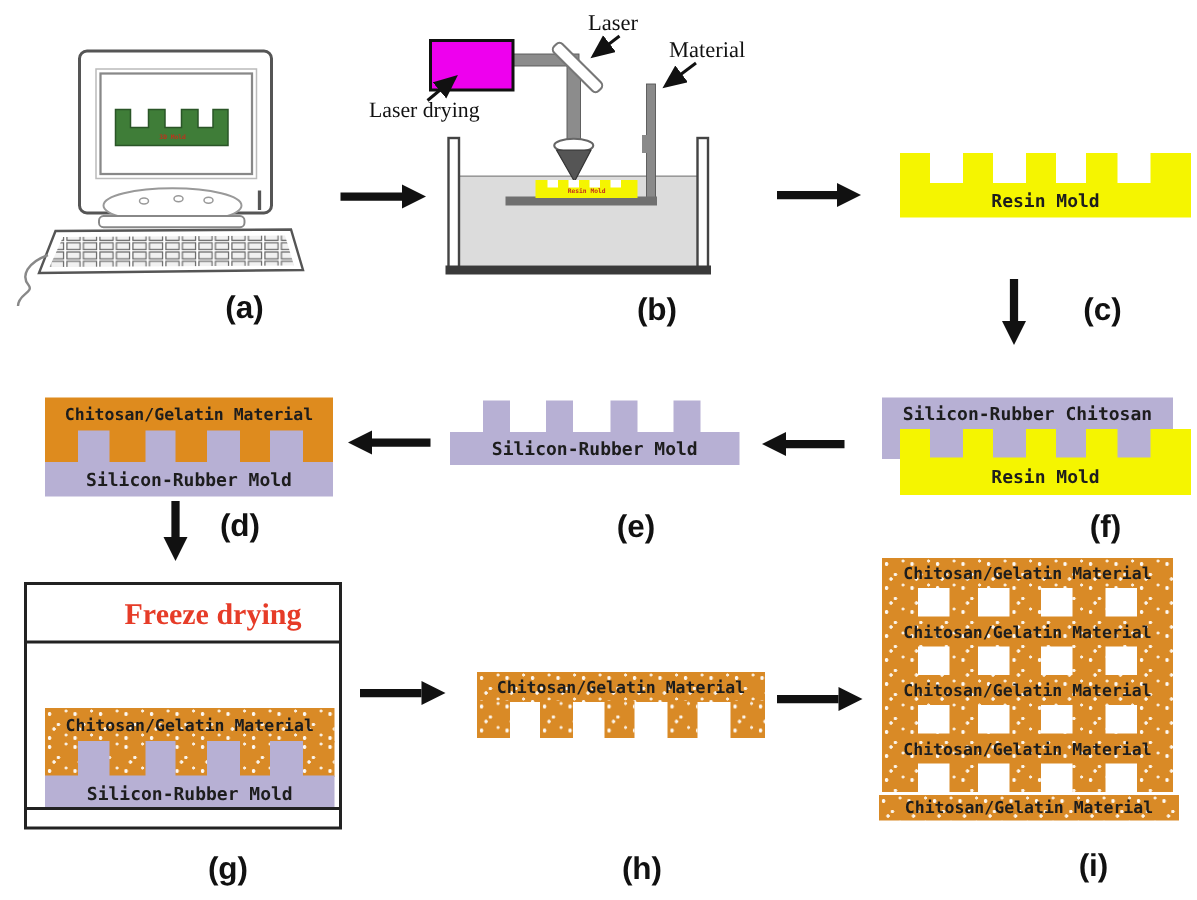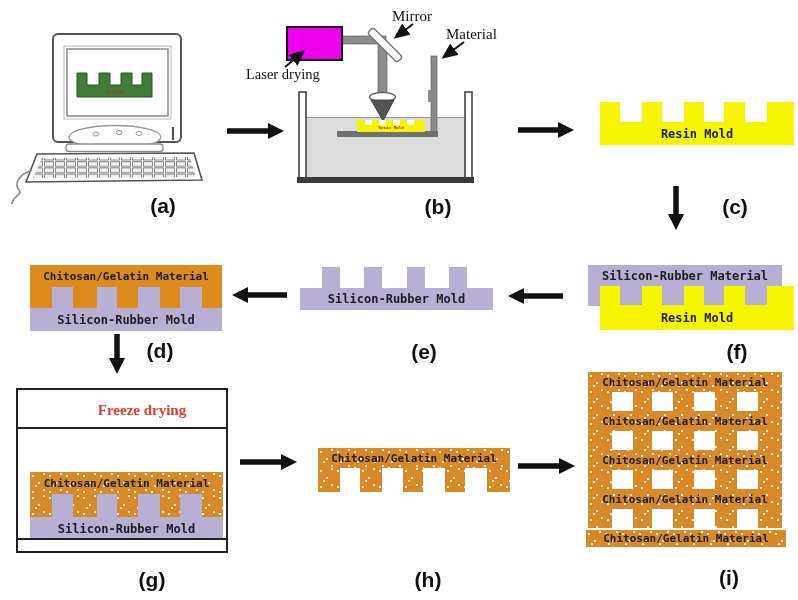--- a/index.html
+++ b/index.html
@@ -113,21 +113,21 @@
       <polygon points="559,458 559,474 575,466" fill="#111"></polygon>
     </g>
   </svg>
 
   <div class="abs ctr" style="left:79px;top:86px;width:72px;height:11px">
     <span class="mono tinytext">3D Mold</span>
   </div>
   <div class="abs plabel" style="left:163px;top:194px">(a)</div>
 
   <div class="abs serif" style="left:246px;top:66px;font-size:14.5px">Laser drying</div>
-  <div class="abs serif" style="left:392px;top:8px;font-size:15px">Mirror</div>
+  <div class="abs serif" style="left:392px;top:8px;font-size:15px">Laser</div>
   <div class="abs serif" style="left:446px;top:26px;font-size:15px">Material</div>
 
   <div class="abs yellow" style="left:345px;top:120px;width:68px;height:12px">
     <i class="abs" style="left:8px;top:0;width:7px;height:5px;background:#fff"></i>
     <i class="abs" style="left:22px;top:0;width:7px;height:5px;background:#fff"></i>
     <i class="abs" style="left:36px;top:0;width:7px;height:5px;background:#fff"></i>
     <i class="abs" style="left:50px;top:0;width:7px;height:5px;background:#fff"></i>
     <div class="abs ctr" style="left:0;top:2px;width:68px;height:10px">
       <span class="mono tinytext">Resin Mold</span>
     </div>
@@ -141,21 +141,21 @@
     <i class="abs yellow" style="left:124px;top:0;width:21px;height:21px"></i>
     <i class="abs yellow" style="left:167px;top:0;width:27px;height:21px"></i>
     <div class="abs yellow ctr" style="left:0;top:20px;width:194px;height:23px">
       <span class="mono" style="font-size:12px">Resin Mold</span>
     </div>
   </div>
   <div class="abs plabel" style="left:735px;top:195px">(c)</div>
 
   <div class="abs" style="left:588px;top:265px;width:194px;height:65px">
     <div class="abs purple ctr" style="left:0;top:0;width:194px;height:22px">
-      <span class="mono" style="font-size:12px">Silicon-Rubber Material</span>
+      <span class="mono" style="font-size:12px">Silicon-Rubber Chitosan</span>
     </div>
     <div class="abs purple" style="left:0;top:21px;width:194px;height:20px"></div>
     <i class="abs yellow" style="left:0;top:21px;width:20px;height:20px"></i>
     <i class="abs yellow" style="left:42px;top:21px;width:20px;height:20px"></i>
     <i class="abs yellow" style="left:84px;top:21px;width:20px;height:20px"></i>
     <i class="abs yellow" style="left:124px;top:21px;width:21px;height:20px"></i>
     <i class="abs yellow" style="left:167px;top:21px;width:27px;height:20px"></i>
     <div class="abs yellow ctr" style="left:0;top:40px;width:194px;height:25px">
       <span class="mono" style="font-size:12px">Resin Mold</span>
     </div>
@@ -182,21 +182,21 @@
     <i class="abs purple" style="left:67px;top:22px;width:20px;height:22px"></i>
     <i class="abs purple" style="left:108px;top:22px;width:22px;height:22px"></i>
     <i class="abs purple" style="left:150px;top:22px;width:22px;height:22px"></i>
     <div class="abs purple ctr" style="left:0;top:43px;width:192px;height:23px">
       <span class="mono" style="font-size:12px">Silicon-Rubber Mold</span>
     </div>
   </div>
   <div class="abs plabel" style="left:160px;top:339px">(d)</div>
 
   <div class="abs" style="left:16px;top:388px;width:212px;height:165px;border:2px solid #222;background:#fff;box-sizing:border-box">
-    <div class="abs ctr serif" style="left:0;top:8px;width:248px;height:24px;font-size:15px;font-weight:bold;color:#e63c28">Freeze drying</div>
+    <div class="abs ctr serif" style="left:0;top:8px;width:248px;height:24px;font-size:20px;font-weight:bold;color:#e63c28">Freeze drying</div>
     <div class="abs" style="left:0;top:37px;width:208px;height:0;border-top:2px solid #222"></div>
     <div class="abs" style="left:12px;top:82px;width:193px;height:68px">
       <div class="abs speckle ctr" style="left:0;top:0;width:193px;height:23px">
         <span class="mono" style="font-size:11px">Chitosan/Gelatin Material</span>
       </div>
       <div class="abs speckle" style="left:0;top:22px;width:193px;height:24px"></div>
       <i class="abs purple" style="left:22px;top:22px;width:21px;height:24px"></i>
       <i class="abs purple" style="left:67px;top:22px;width:20px;height:24px"></i>
       <i class="abs purple" style="left:108px;top:22px;width:22px;height:24px"></i>
       <i class="abs purple" style="left:150px;top:22px;width:22px;height:24px"></i>

